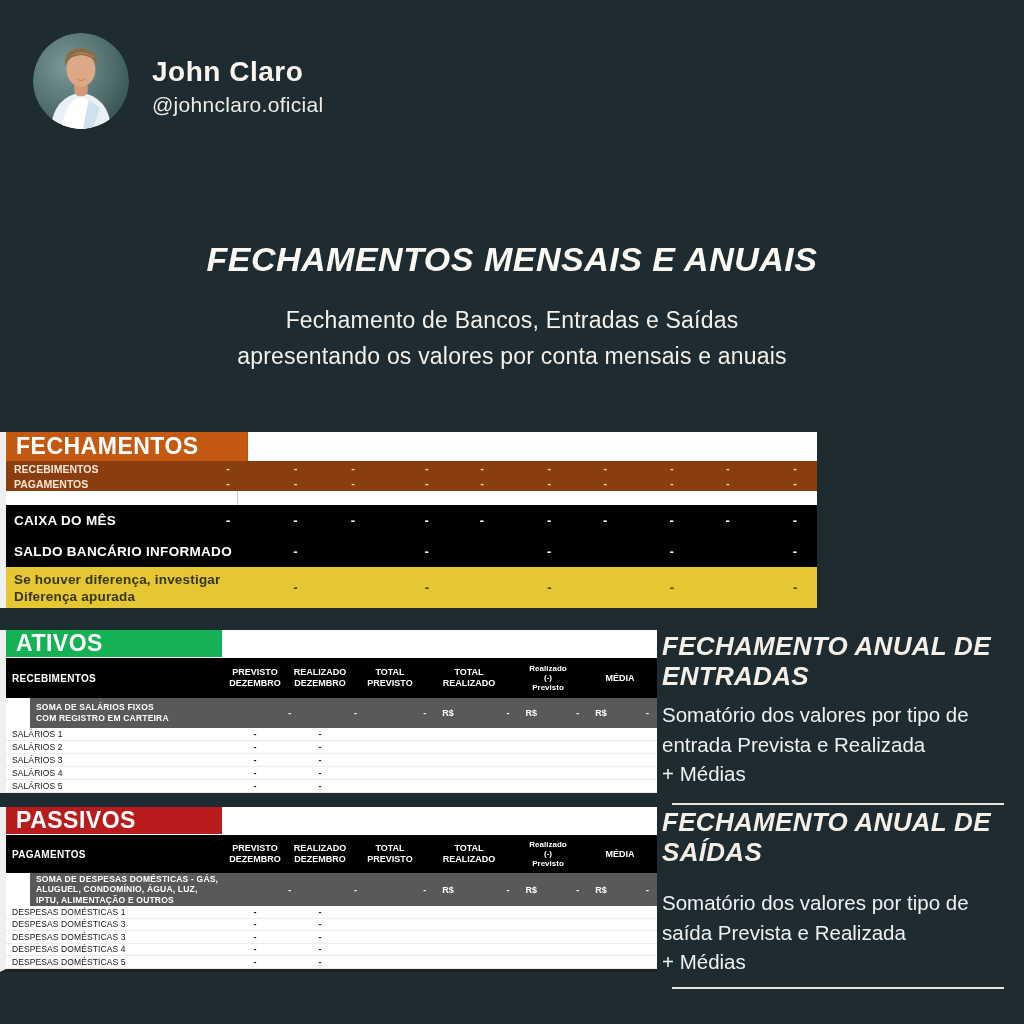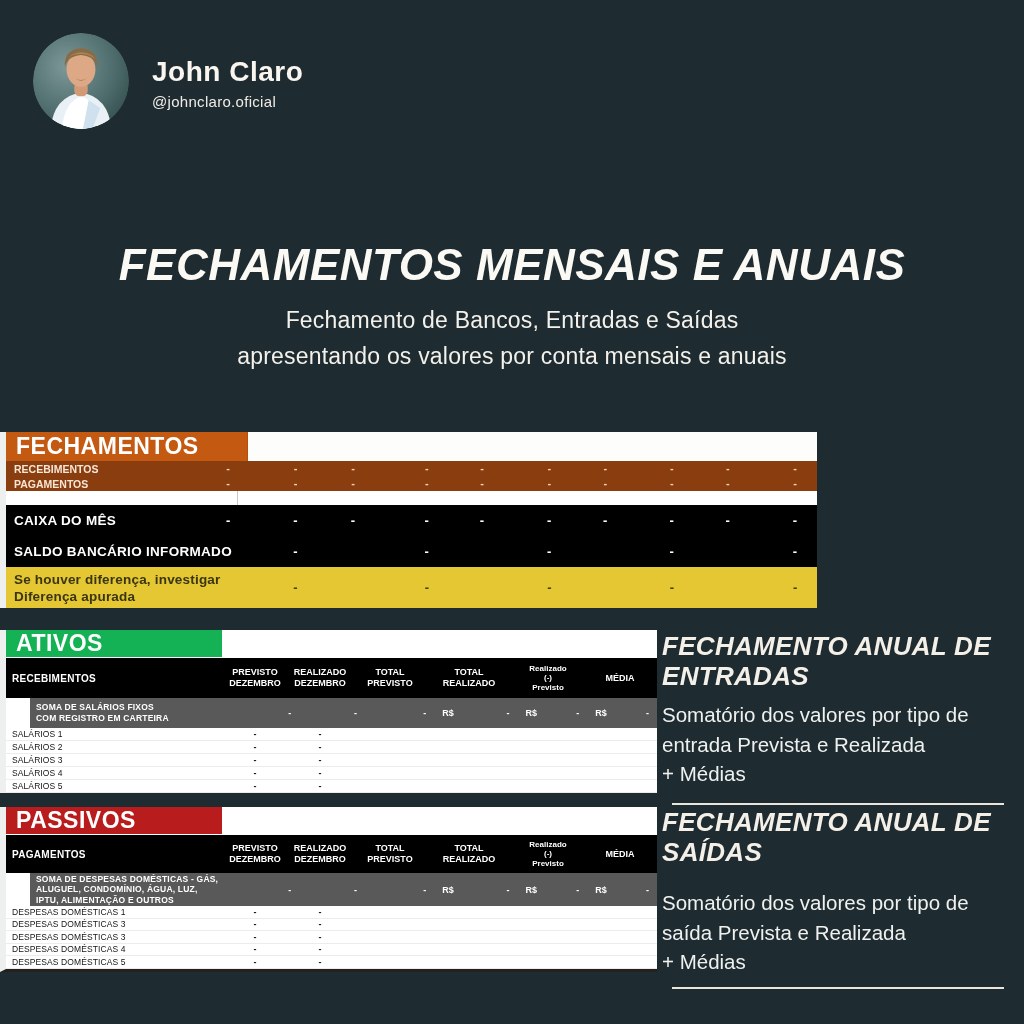--- a/index.html
+++ b/index.html
@@ -2,25 +2,25 @@
 <html><head>
 <meta charset="utf-8">
 <style>
   html,body{margin:0;padding:0;}
   body{font-family:"Liberation Sans",sans-serif;}
   .canvas{position:relative;width:1024px;height:1024px;background:#1e2b31;overflow:hidden;}
 
   
   .avatar{position:absolute;left:33px;top:33px;width:96px;height:96px;border-radius:50%;overflow:hidden;}
   .pname{position:absolute;left:152px;top:56px;font-size:28px;font-weight:800;color:#faf6ef;letter-spacing:.5px;}
-  .phandle{position:absolute;left:152px;top:93px;font-size:15px;color:#efece5;letter-spacing:.3px;}
+  .phandle{position:absolute;left:152px;top:93px;font-size:21px;color:#efece5;letter-spacing:.3px;}
 
   
   .hero-title{position:absolute;left:0;top:240px;width:1024px;text-align:center;
-    font-size:44px;font-weight:800;font-style:italic;color:#fbf9f4;letter-spacing:0.5px;}
+    font-size:34px;font-weight:800;font-style:italic;color:#fbf9f4;letter-spacing:0.5px;}
   .hero-sub{position:absolute;left:0;width:1024px;text-align:center;font-size:23px;color:#f3f1ea;letter-spacing:.2px;}
   .sub1{top:307px;} .sub2{top:343px;}
 
   
   .sheet{position:absolute;left:0;box-sizing:border-box;border-left:6px solid #eef0f0;}
   .sheet-top{top:432px;width:817px;}
   .obar{height:29px;display:flex;}
   .obar .ocell{width:231px;background:#c45911;color:#fff;display:flex;align-items:center;
     padding-left:10px;font-size:23px;font-weight:800;letter-spacing:.5px;}
   .obar .orest{flex:1;background:#fdfdfc;border-left:1px solid #b5500e;}

